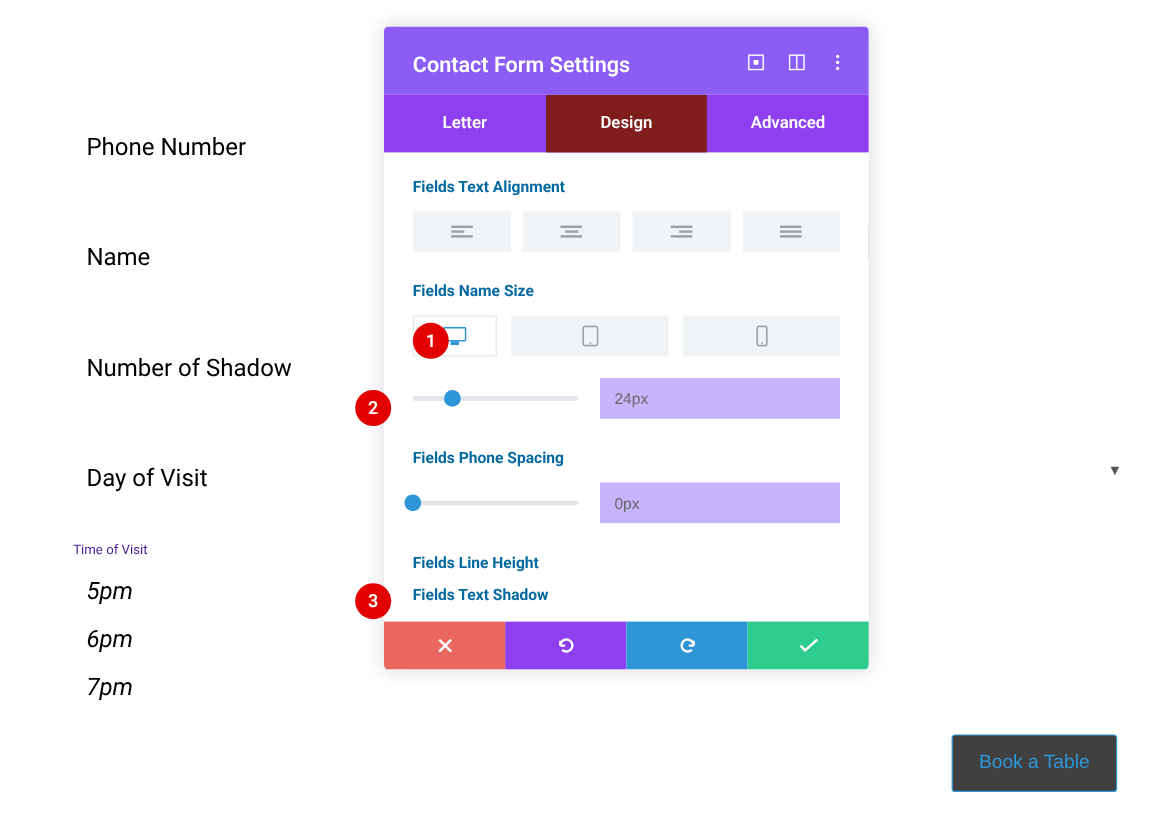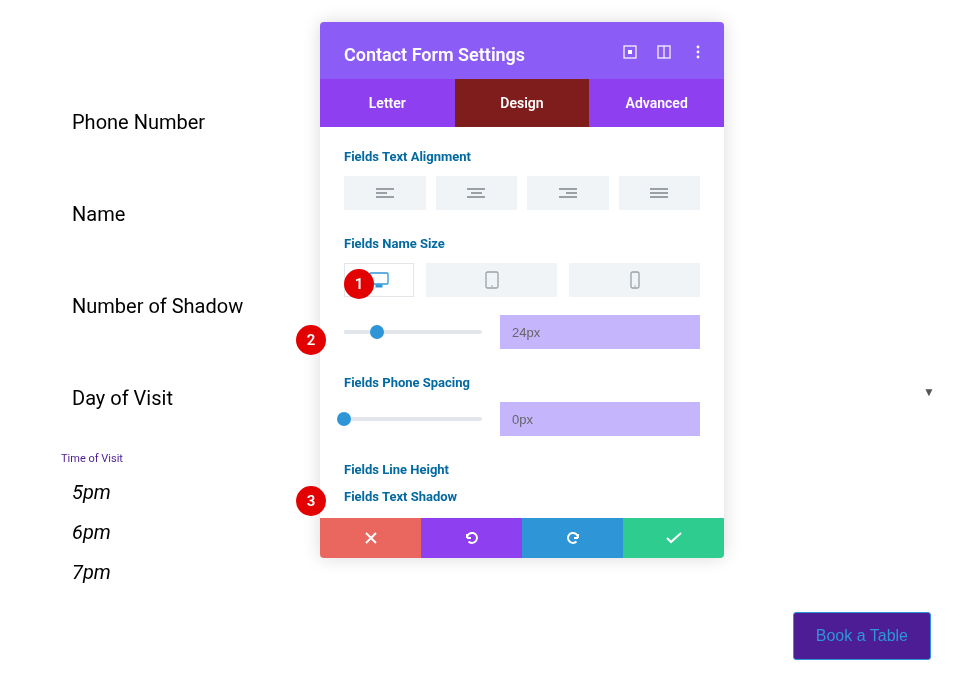--- a/index.html
+++ b/index.html
@@ -219,21 +219,21 @@
 
   
   .book-btn {
     position: absolute;
     right: 30px;
     top: 612px;
     border: 1px solid #2e96d6;
     color: #2e96d6;
     padding: 14px 22px;
     font-size: 16px;
-    background: #4c1d95;
+    background: #404040;
     cursor: pointer;
     border-radius: 3px;
   }
 
   .chevron-outside {
     position: absolute;
     right: 26px;
     top: 385px;
     font-size: 12px;
     color: #555;

